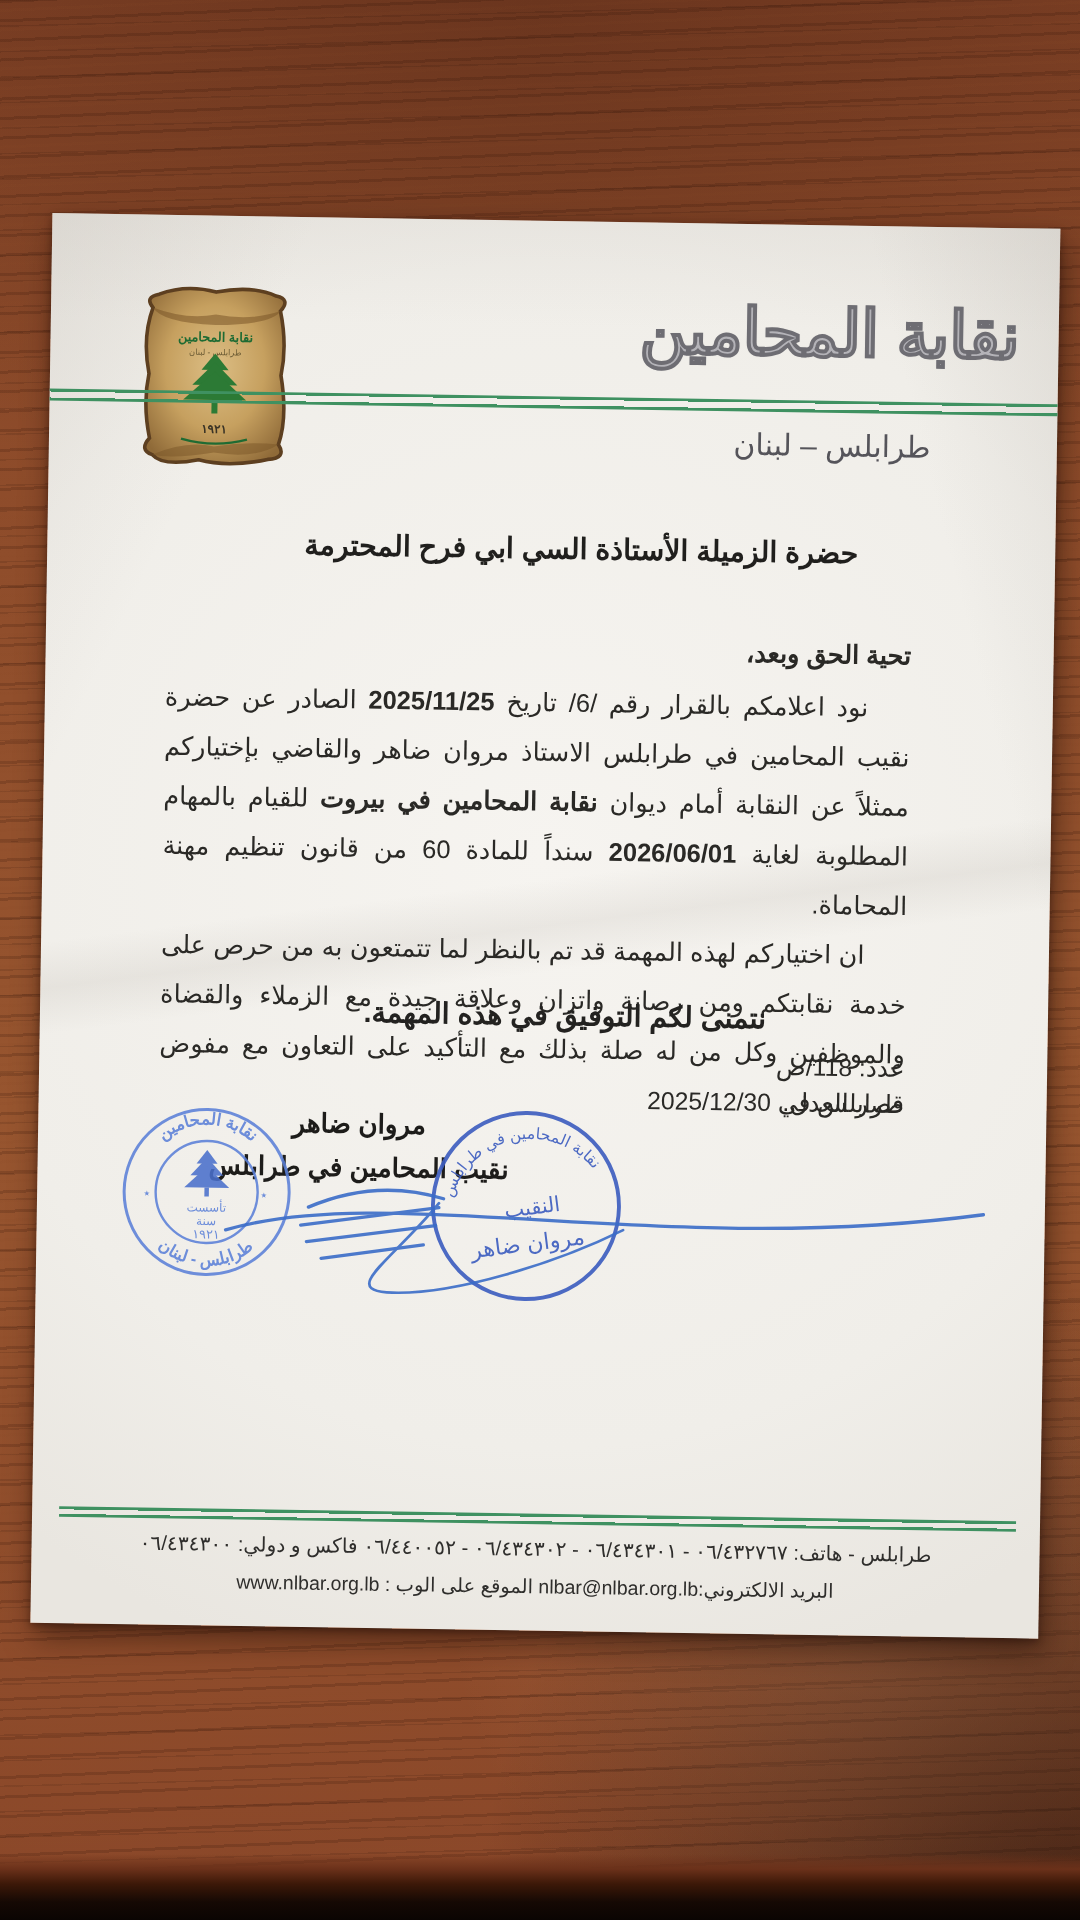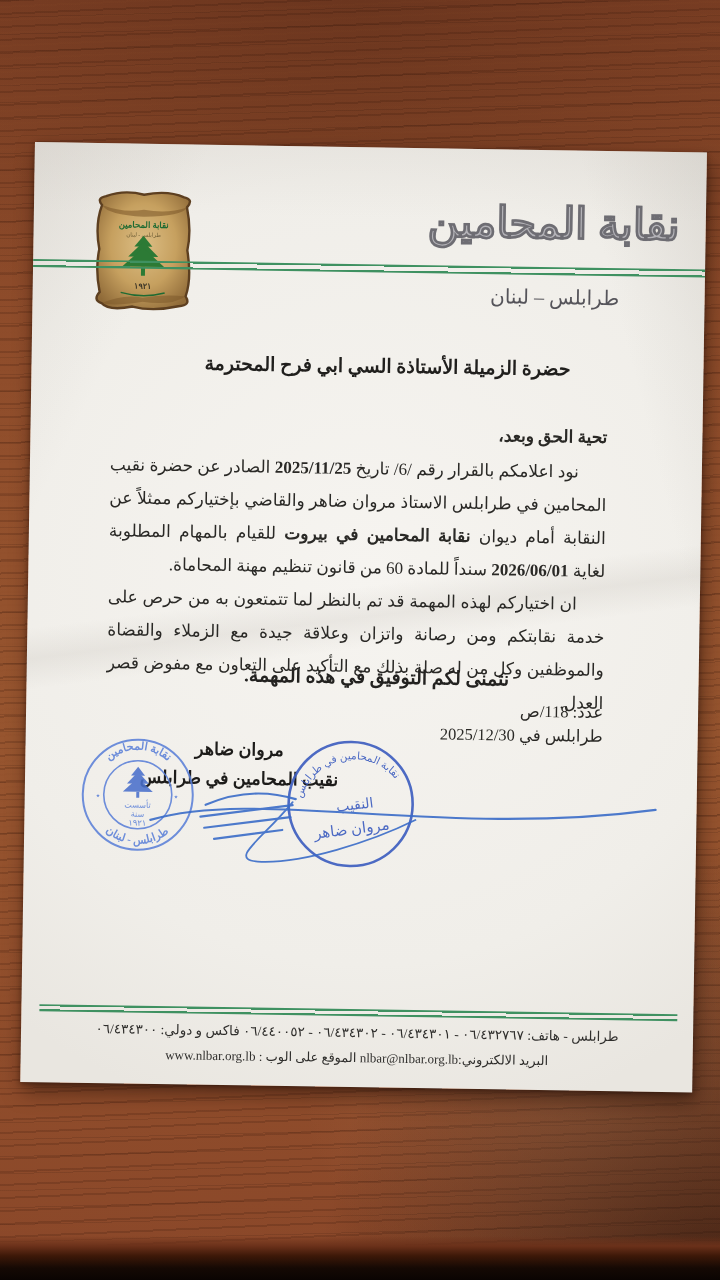--- a/index.html
+++ b/index.html
@@ -1,18 +1,18 @@
 <!DOCTYPE html>
 <html><head>
 <meta charset="utf-8">
 <style>
   html,body{margin:0;padding:0;background:#000;}
   .photo{
     position:relative;width:720px;height:1280px;overflow:hidden;
-    font-family:Liberation Serif, serif;
+    font-family:Liberation Sans, sans-serif;
     background-color:#8a4729;
     background-image:
       radial-gradient(55% 28% at 80% 84%, rgba(255,205,160,0.14), rgba(255,205,160,0) 70%),
       radial-gradient(75% 50% at 98% 102%, rgba(18,7,3,0.62), rgba(18,7,3,0) 72%),
       radial-gradient(120% 55% at 50% 0%, rgba(30,10,4,0.18), rgba(0,0,0,0) 60%),
       repeating-linear-gradient(177.5deg, rgba(55,22,9,0.20) 0 2px, rgba(0,0,0,0) 2px 6px, rgba(140,75,40,0.14) 6px 8px, rgba(0,0,0,0) 8px 13px),
       repeating-linear-gradient(178.5deg, rgba(35,13,5,0.13) 0 1px, rgba(0,0,0,0) 1px 17px),
       linear-gradient(180deg,#7c3f24 0%, #8d4b2a 22%, #97552f 58%, #8a4729 100%);
   }
   .desk-edge{

